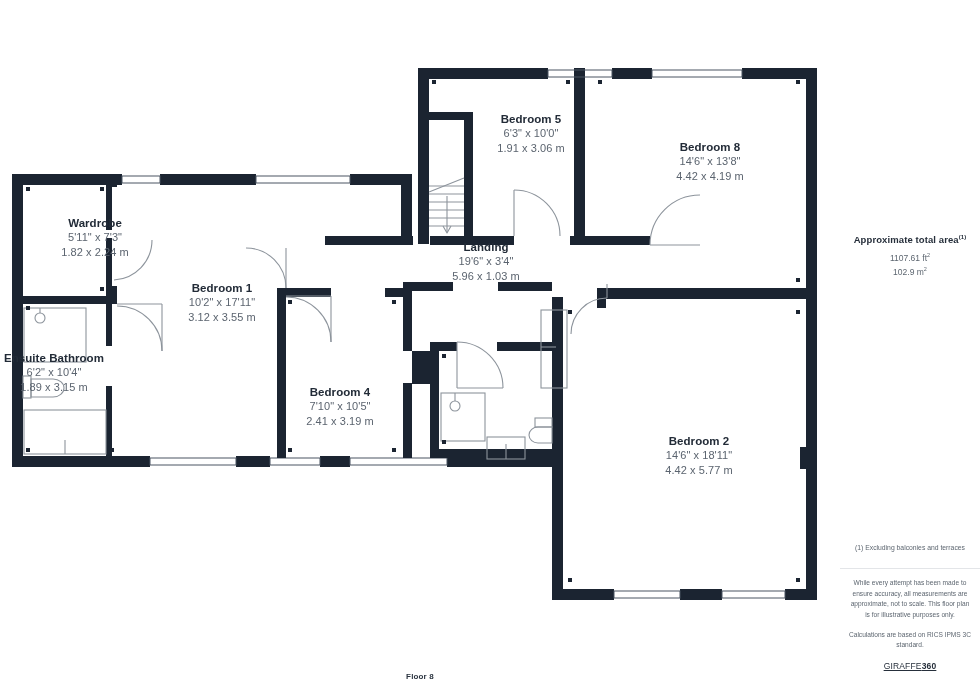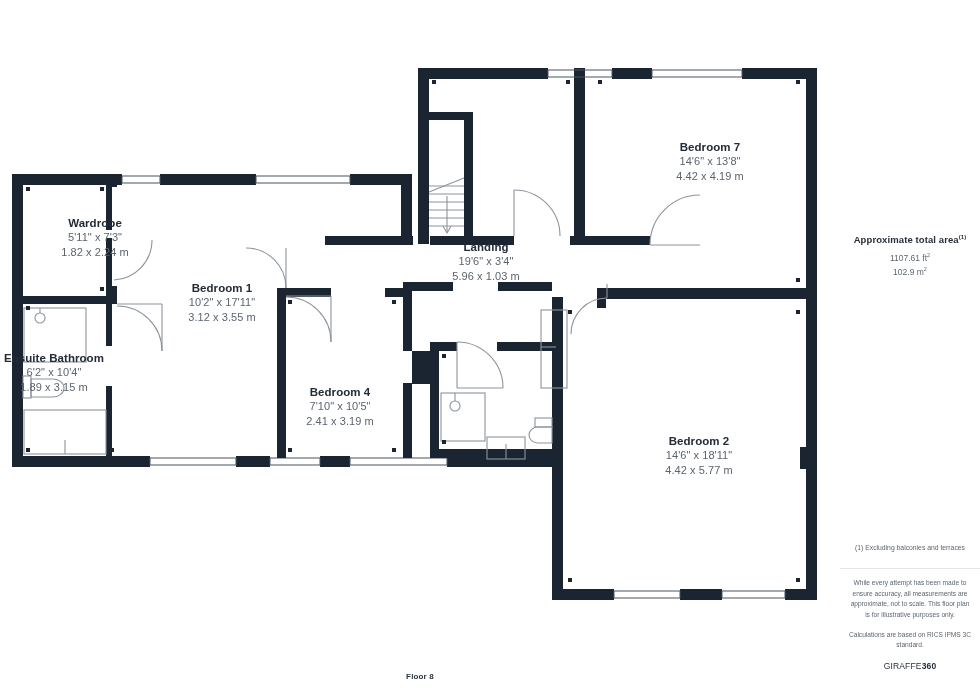--- a/index.html
+++ b/index.html
@@ -79,20 +79,21 @@
     line-height: 1.62;
   }
   #disclaimer p { margin: 0 0 9px 0; }
   #brand {
     position: absolute;
     left: 0; right: 0;
     top: 661px;
     font-size: 8.5px;
     color: #262f3b;
     letter-spacing: .02em;
+    text-decoration: underline;
   }
   #brand .b-light { font-weight: normal; }
   #brand .b-bold { font-weight: bold; }
 
   
   #floor-caption {
     position: absolute;
     left: 0;
     top: 672px;
     width: 840px;
@@ -326,30 +327,35 @@
     <span class="rdim">6'2" x 10'4"</span>
     <span class="rdim">1.89 x 3.15 m</span>
   </div>
 
   <div class="room-label" style="left:340px; top:356px; transform:translateX(-50%);margin-top:29px;">
     <span class="rname">Bedroom 4</span>
     <span class="rdim">7'10" x 10'5"</span>
     <span class="rdim">2.41 x 3.19 m</span>
   </div>
 
+  <div class="room-label" style="left:531px; top:112px; transform:translateX(-50%);">
+    <span class="rname">Bedroom 5</span>
+    <span class="rdim">6'3" x 10'0"</span>
+    <span class="rdim">1.91 x 3.06 m</span>
+  </div>
 
   <div class="room-label" style="left:486px; top:240px; transform:translateX(-50%);">
     <span class="rname">Landing</span>
     <span class="rdim">19'6" x 3'4"</span>
     <span class="rdim">5.96 x 1.03 m</span>
   </div>
 
 
   <div class="room-label" style="left:710px; top:140px; transform:translateX(-50%);">
-    <span class="rname">Bedroom 7</span>
+    <span class="rname">Bedroom 8</span>
     <span class="rdim">14'6" x 13'8"</span>
     <span class="rdim">4.42 x 4.19 m</span>
   </div>
 
   <div class="room-label" style="left:699px; top:418px; transform:translateX(-50%);margin-top:16px;">
     <span class="rname">Bedroom 2</span>
     <span class="rdim">14'6" x 18'11"</span>
     <span class="rdim">4.42 x 5.77 m</span>
   </div>
 </div>

